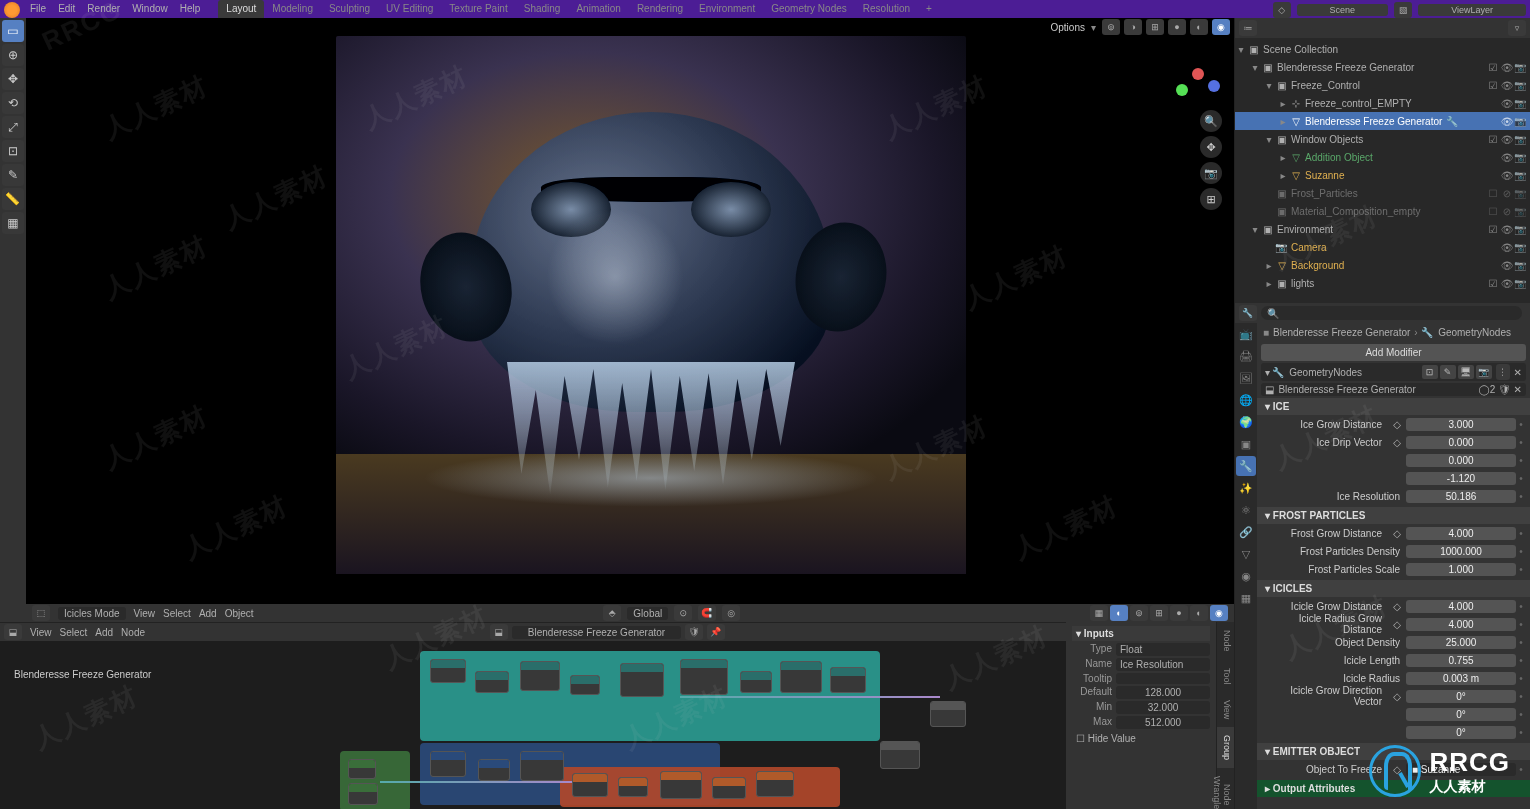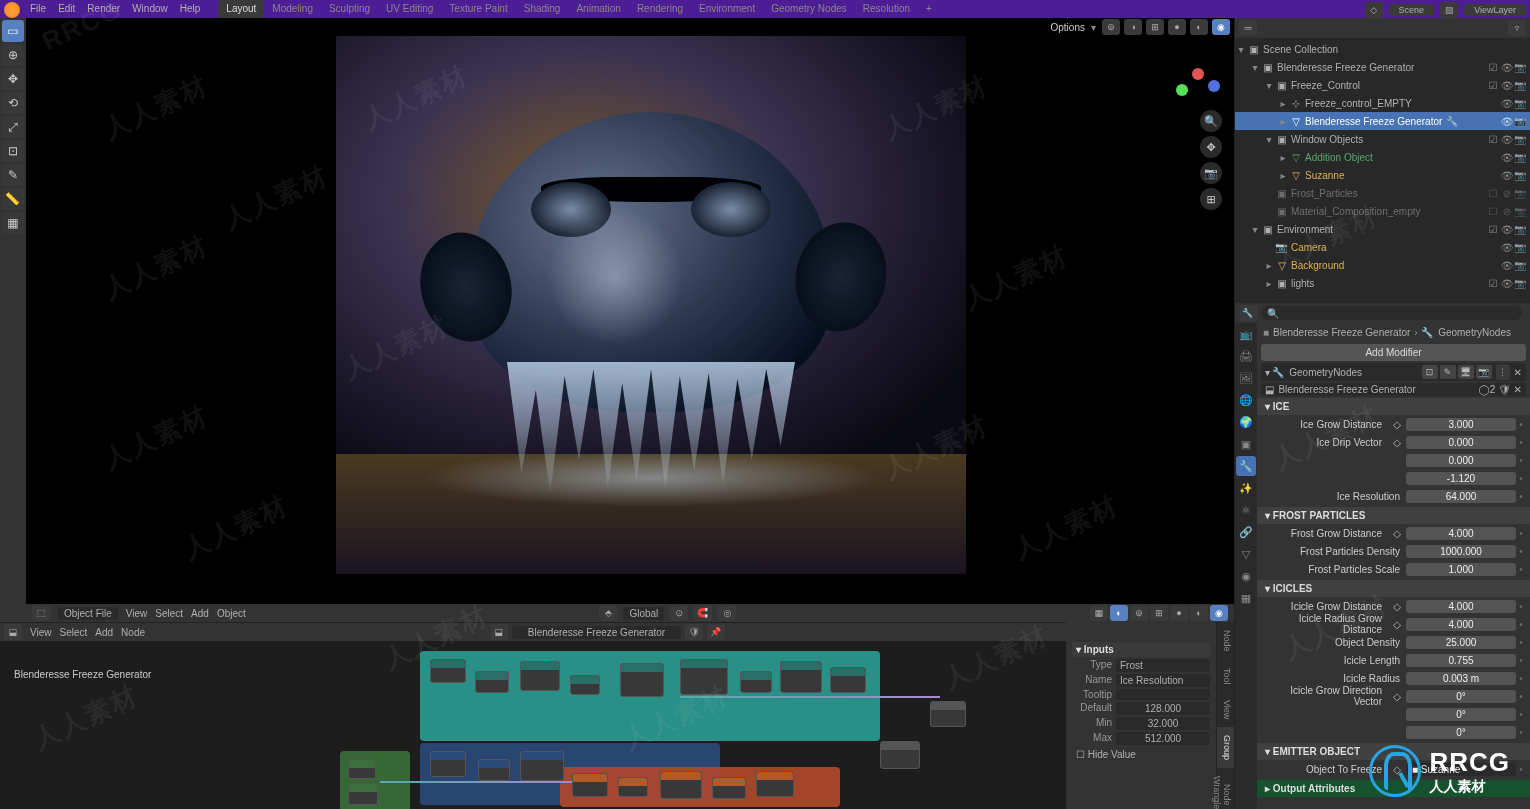--- a/index.html
+++ b/index.html
@@ -5,21 +5,21 @@
 * { margin: 0; padding: 0; box-sizing: border-box; font-family: -apple-system, "Segoe UI", Arial, sans-serif; user-select: none; }
 body { width: 1530px; height: 809px; background: #1a1a1a; color: #b0b0b0; font-size: 10px; overflow: hidden; position: relative; }
 .topbar { height: 18px; background: #4c1d95; display: flex; align-items: flex-end; }
 .logo { width: 16px; height: 16px; background: radial-gradient(circle, #ff9933 40%, #e07722 100%); border-radius: 50%; margin: 0 4px; }
 .menu { display: flex; }
 .menu span { padding: 0 6px; cursor: pointer; font-size: 10px; line-height: 18px; }
 .tabs { display: flex; margin-left: 12px; }
 .tabs span { padding: 0 8px; font-size: 10px; line-height: 18px; color: #888; }
 .tabs span.active { background: #3a3a3a; color: #ddd; border-radius: 3px 3px 0 0; }
 .topbar-right { margin-left: auto; display: flex; align-items: center; gap: 6px; padding-right: 4px; }
-.pill { background: #3a3a3a; padding: 1px 10px; border-radius: 3px; font-size: 9px; }
+.pill { background: #3a3a3a; padding: 1px 33px; border-radius: 3px; font-size: 9px; }
 .main { display: flex; height: 791px; }
 .left-col { width: 1234px; display: flex; flex-direction: column; }
 .right-col { width: 296px; background: #333; display: flex; flex-direction: column; border-left: 1px solid #222; }
 
 
 .viewport-wrap { height: 604px; position: relative; display: flex; }
 .toolbar-left { width: 26px; background: #333; padding: 2px 0; display: flex; flex-direction: column; gap: 2px; }
 .tbtn { width: 22px; height: 22px; margin: 0 auto; background: #383838; border-radius: 3px; display: flex; align-items: center; justify-content: center; font-size: 12px; color: #ccc; }
 .tbtn.active { background: #5680c2; color: #fff; }
 .viewport { flex: 1; background: #000; position: relative; overflow: hidden; }
@@ -54,21 +54,21 @@
 .ngroup { position: absolute; border-radius: 4px; opacity: .92; }
 .wire { position: absolute; height: 2px; background: linear-gradient(to right, #5aa, #a8c); }
 .node { position: absolute; background: #383838; border: 1px solid #555; border-radius: 3px; font-size: 7px; color: #ccc; }
 .node .nh { background: #555; height: 8px; border-radius: 2px 2px 0 0; }
 .node.teal .nh { background: #2a6e6a; }
 .node.orange .nh { background: #b05a2a; }
 .node.blue .nh { background: #2a4a7a; }
 .node.green .nh { background: #3a6e3a; }
 
 .side-panel { width: 150px; background: #333; padding: 4px 6px; display: flex; flex-direction: column; gap: 2px; font-size: 10px; }
-.side-panel .hdr { background: #3a3a3a; padding: 2px 4px; font-weight: bold; color: #ddd; margin-top: 16px; }
+.side-panel .hdr { background: #3a3a3a; padding: 2px 4px; font-weight: bold; color: #ddd; }
 .side-panel .item { padding: 2px 4px; }
 .side-panel .field { display: flex; gap: 4px; }
 .side-panel .lbl { width: 40px; text-align: right; color: #999; }
 .side-panel .val { flex: 1; background: #2a2a2a; padding: 1px 4px; border-radius: 3px; }
 .tabs-v { width: 18px; background: #2a2a2a; display: flex; flex-direction: column; border-left: 1px solid #222; }
 .tabs-v span { writing-mode: vertical-rl; padding: 8px 2px; font-size: 9px; color: #888; text-align: center; }
 .tabs-v span.active { background: #3a3a3a; color: #ddd; }
 
 
 .outliner { height: 265px; background: #282828; overflow-y: auto; font-size: 10px; padding: 2px 0; }
@@ -191,21 +191,21 @@
           <div class="c" style="background:#5570e0;left:38px;top:34px"></div>
         </div>
         <div class="gizmo-btns">
           <div class="gbtn">🔍</div>
           <div class="gbtn">✥</div>
           <div class="gbtn">📷</div>
           <div class="gbtn">⊞</div>
         </div>
         <div class="vp-footer">
           <span class="icon-sm">⬚</span>
-          <span class="sel">Object File</span>
+          <span class="sel">Icicles Mode</span>
           <span>View</span>
           <span>Select</span>
           <span>Add</span>
           <span>Object</span>
           <div style="margin-left:auto;display:flex;gap:6px;align-items:center">
             <span class="icon-sm">⬘</span>
             <span class="sel">Global</span>
             <span class="icon-sm">⊙</span>
             <span class="icon-sm">🧲</span>
             <span class="icon-sm">◎</span>
@@ -310,21 +310,21 @@
             </div>
           <div class="node" style="left:930px;top:60px;width:36px;height:26px">
               <div class="nh"></div>
             </div>
         </div>
       </div>
       <div class="side-panel">
         <div class="hdr">▾ <span>Inputs</span></div>
         <div class="field">
             <span class="lbl">Type</span>
-            <span class="val">Frost</span>
+            <span class="val">Float</span>
           </div>
         <div class="field">
             <span class="lbl">Name</span>
             <span class="val">Ice Resolution</span>
           </div>
         <div class="field">
             <span class="lbl">Tooltip</span>
             <span class="val"></span>
           </div>
         <div class="field">
@@ -579,21 +579,21 @@
               <span class="pv">0.000</span>
               <span style="width: 10px; text-align: center; color: rgb(102, 102, 102);">•</span>
             </div>
             <div class="prop-row">
               <span class="pl"></span>
               <span class="pv">-1.120</span>
               <span style="width: 10px; text-align: center; color: rgb(102, 102, 102);">•</span>
             </div>
             <div class="prop-row">
               <span class="pl">Ice Resolution</span>
-              <span class="pv">64.000</span>
+              <span class="pv">50.186</span>
               <span style="width: 10px; text-align: center; color: rgb(102, 102, 102);">•</span>
             </div>
             <div class="prop-sec">▾ FROST PARTICLES</div>
             <div class="prop-row">
               <span class="pl">Frost Grow Distance</span>
               <span class="pi">◇</span>
               <span class="pv">4.000</span>
               <span style="width: 10px; text-align: center; color: rgb(102, 102, 102);">•</span>
             </div>
             <div class="prop-row">

